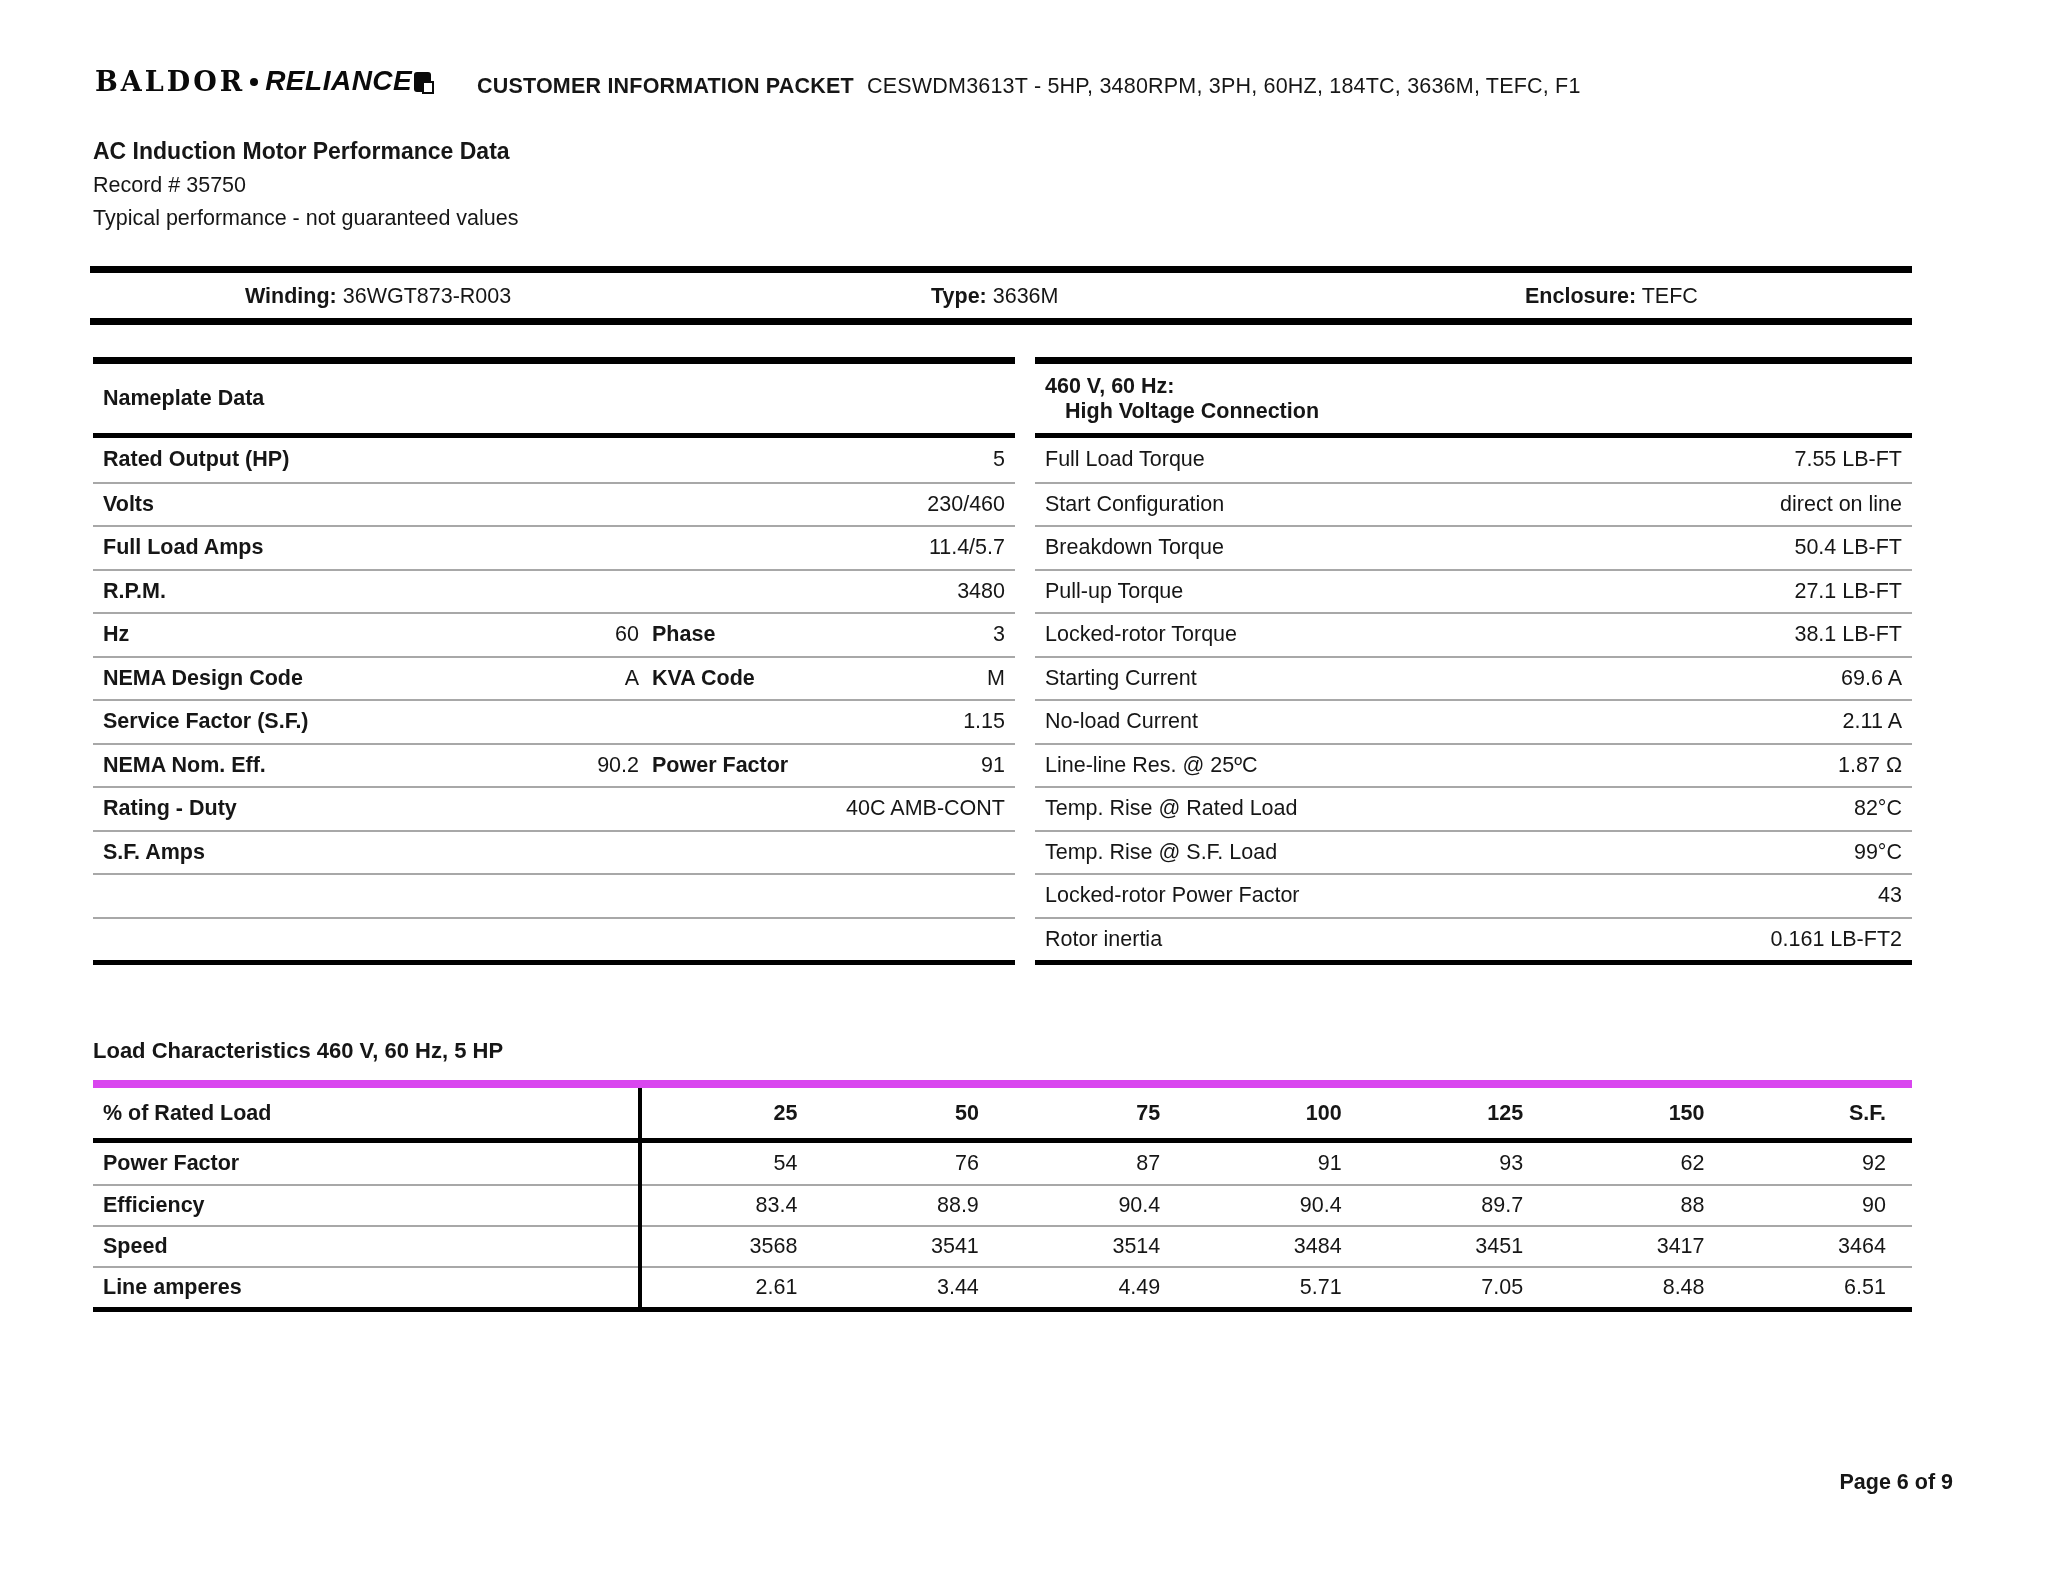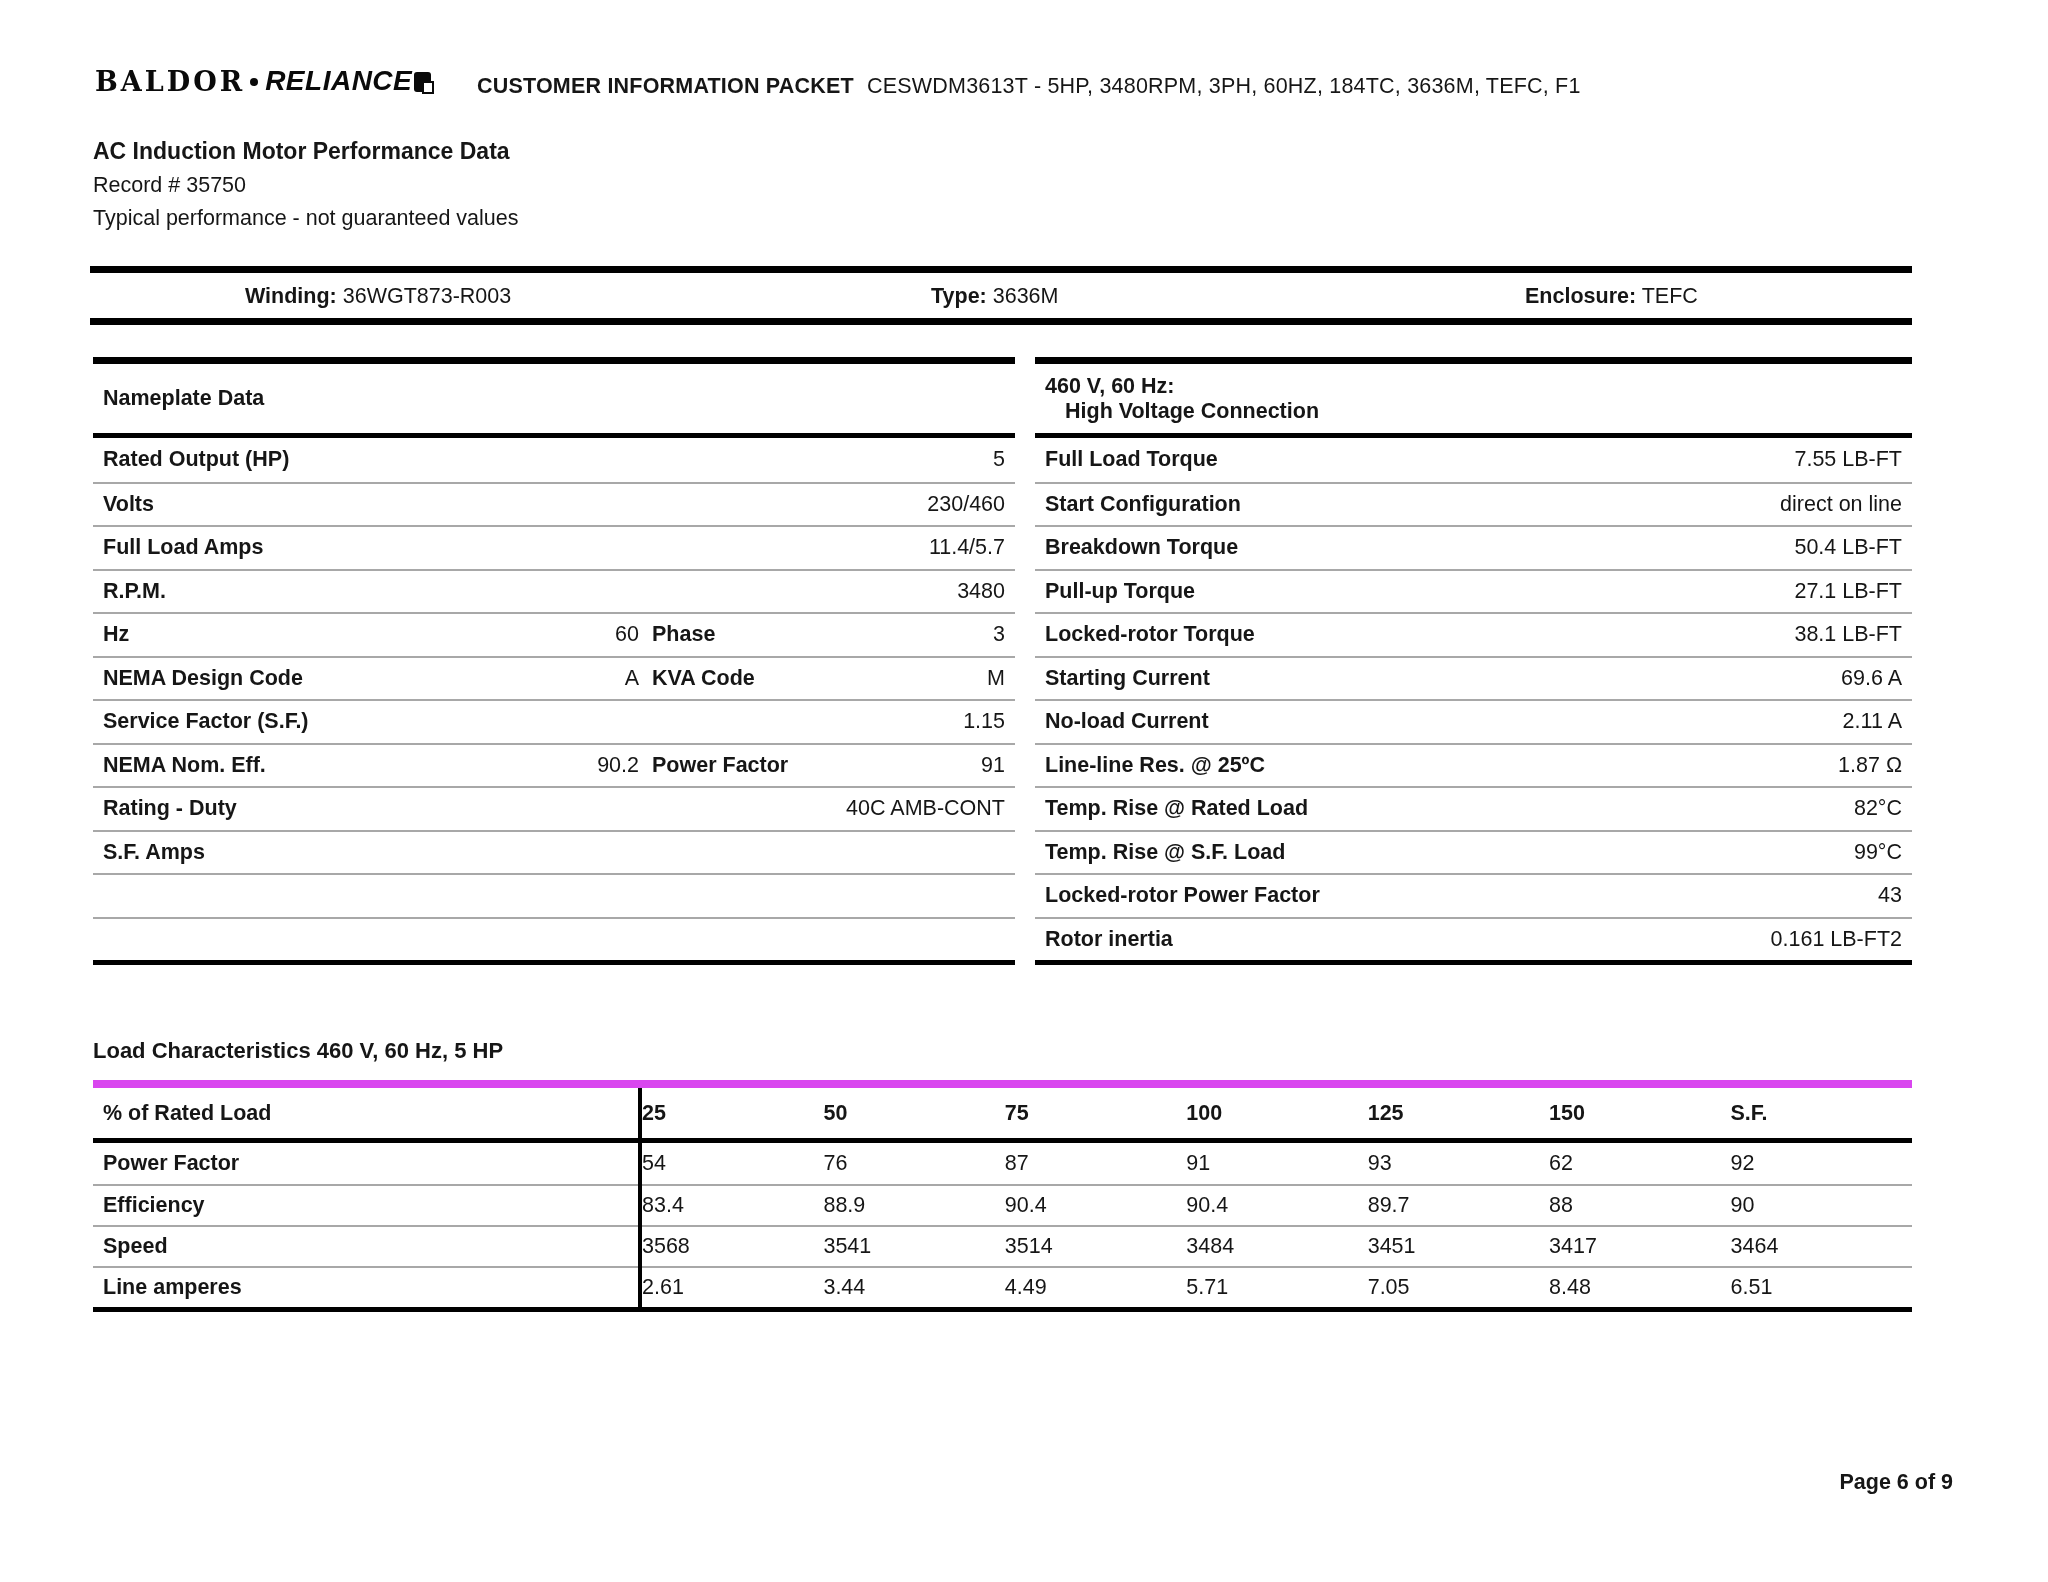--- a/index.html
+++ b/index.html
@@ -58,36 +58,36 @@
     font-weight:bold;
   }
   .thead .indent { padding-left:20px; }
   .tbody { border-bottom:5px solid #000; }
   .drow { height:43.5px; display:flex; align-items:center; padding:0 10px; }
   .drow + .drow { border-top:2px solid #a8a8a8; }
   .np-label { width:368px; font-weight:bold; white-space:nowrap; }
   .np-mid { width:168px; text-align:right; white-space:nowrap; }
   .np-midlabel { margin-left:13px; font-weight:bold; white-space:nowrap; }
   .np-value { margin-left:auto; text-align:right; white-space:nowrap; }
-  .hv-label { font-weight:bold; white-space:nowrap; }
+  .hv-label { font-weight:normal; white-space:nowrap; }
   .hv-value { margin-left:auto; white-space:nowrap; }
 
   
   .load-title { left:93px; top:1038px; font-weight:bold; font-size:22px; }
   .load-table {
     left:93px; top:1080px; width:1819px;
     border-top:8px solid #d946ef; border-bottom:5px solid #000;
     position:absolute;
   }
   .load-vline { position:absolute; left:545px; top:0; bottom:0; width:4px; background:#000; }
   .load-header { display:flex; align-items:center; height:55px; border-bottom:5px solid #000; font-weight:bold; }
   .load-row { display:flex; align-items:center; height:41px; }
   .load-row + .load-row { border-top:2px solid #a8a8a8; }
   .lc-label { width:549px; padding-left:10px; font-weight:bold; white-space:nowrap; }
-  .lc-cell { flex:1; text-align:left; padding-right:26px; white-space:nowrap; }
+  .lc-cell { flex:1; text-align:right; padding-right:26px; white-space:nowrap; }
 
   .page-footer { right:95px; top:1470px; font-weight:bold; }
 </style>
 </head>
 <body>
 
 <div class="abs logo">
   <span class="logo-baldor">BALDOR</span>
   <span class="logo-dot"></span>
   <span class="logo-reliance">RELIANCE</span>

